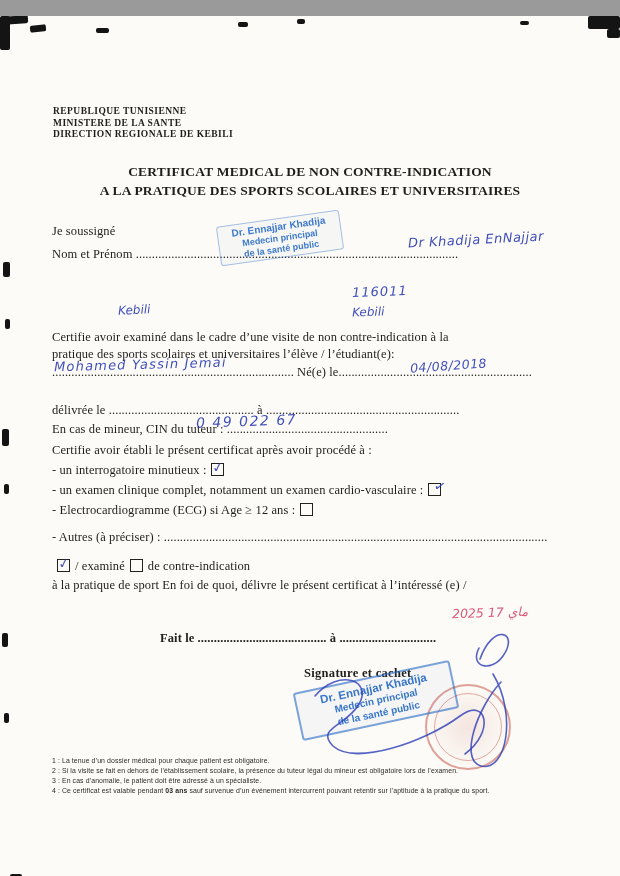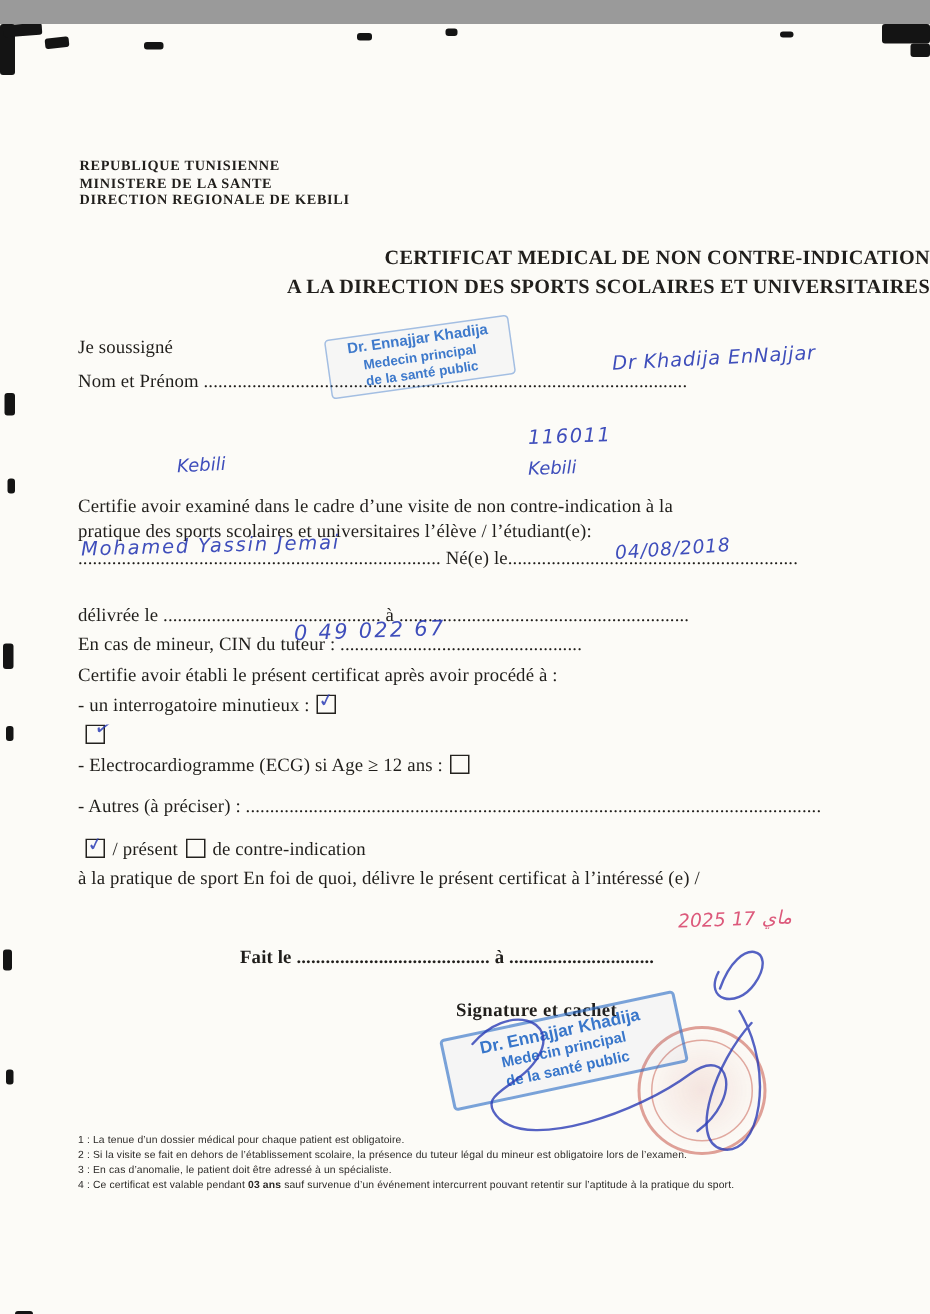--- a/index.html
+++ b/index.html
@@ -26,21 +26,21 @@
   .a13{left:4px;top:468px;width:5px;height:10px;}
   .a14{left:2px;top:617px;width:6px;height:14px;}
   .a15{left:4px;top:697px;width:5px;height:10px;}
   .a16{left:10px;top:858px;width:12px;height:4px;}
 
   .letterhead {
     position:absolute; left:53px; top:90px;
     font-size:9.5px; font-weight:bold; letter-spacing:.45px; line-height:11.5px;
   }
   .doc-title {
-    position:absolute; left:0; top:147px; width:100%; text-align:right;
+    position:absolute; left:0; top:147px; width:100%; text-align:center;
     font-weight:bold; font-size:13.5px; letter-spacing:.2px; line-height:18.5px;
   }
   .pl {
     position:absolute; left:52px; width:518px;
     font-size:12.5px; white-space:nowrap; overflow:hidden; letter-spacing:.1px;
   }
   .l-je    {top:208px;}
   .l-nom   {top:231px;}
   .l-spec  {top:253px;}
   .l-num   {top:274px;}
@@ -153,48 +153,48 @@
   <div class="art a16"></div>
 
   <div class="letterhead">
     <div>REPUBLIQUE TUNISIENNE</div>
     <div>MINISTERE DE LA  SANTE</div>
     <div>DIRECTION REGIONALE DE KEBILI</div>
   </div>
 
   <div class="doc-title">
     <div>CERTIFICAT MEDICAL DE NON CONTRE-INDICATION</div>
-    <div>A LA DIRECTION DES SPORTS SCOLAIRES ET UNIVERSITAIRES</div>
+    <div>A LA PRATIQUE DES SPORTS SCOLAIRES ET UNIVERSITAIRES</div>
   </div>
 
   <div class="pl l-je">Je soussigné</div>
   <div class="pl l-nom">Nom et Prénom   ....................................................................................................</div>
   <div class="pl l-cert1">Certifie avoir examiné dans le cadre d’une visite de non contre-indication à la</div>
   <div class="pl l-cert2">pratique des sports scolaires et universitaires l’élève / l’étudiant(e):</div>
   <div class="pl l-eleve">........................................................................... Né(e) le............................................................</div>
   <div class="pl l-del">délivrée le ............................................. à ............................................................</div>
   <div class="pl l-min">En cas de mineur, CIN du tuteur : ..................................................</div>
   <div class="pl l-etab">Certifie avoir établi le présent certificat après avoir procédé à :</div>
 
   <div class="pl l-interro">
     <span>- un interrogatoire minutieux :</span><span class="cbx"><i class="chk">✓</i></span>
   </div>
 
   <div class="pl l-exam">
-    <span class="cbx"><i class="chk chk-out">✓</i></span>
+    <span>- un examen clinique complet, notamment un examen cardio-vasculaire :</span><span class="cbx"><i class="chk chk-out">✓</i></span>
   </div>
 
   <div class="pl l-ecg">
     <span>- Electrocardiogramme (ECG) si Age ≥ 12 ans :</span><span class="cbx"></span>
   </div>
 
   <div class="pl l-autres">- Autres (à préciser) : .......................................................................................................................</div>
 
   <div class="pl l-dec1">
-    <span class="cbx"><i class="chk">✓</i></span><span>/ présent</span><span class="cbx"></span><span>de contre-indication</span>
+    <span class="cbx"><i class="chk">✓</i></span><span>/ examiné</span><span class="cbx"></span><span>de contre-indication</span>
   </div>
   <div class="pl l-dec2">à la pratique de sport En foi de quoi, délivre le présent certificat à l’intéressé (e) /</div>
 
   <div class="pl l-fait">Fait le ........................................ à ..............................</div>
   <div class="pl l-sign">Signature et cachet</div>
 
   <div class="hw hw-name">Dr Khadija EnNajjar</div>
   <div class="hw hw-numero">116011</div>
   <div class="hw hw-exer">Kebili</div>
   <div class="hw hw-gouv">Kebili</div>

